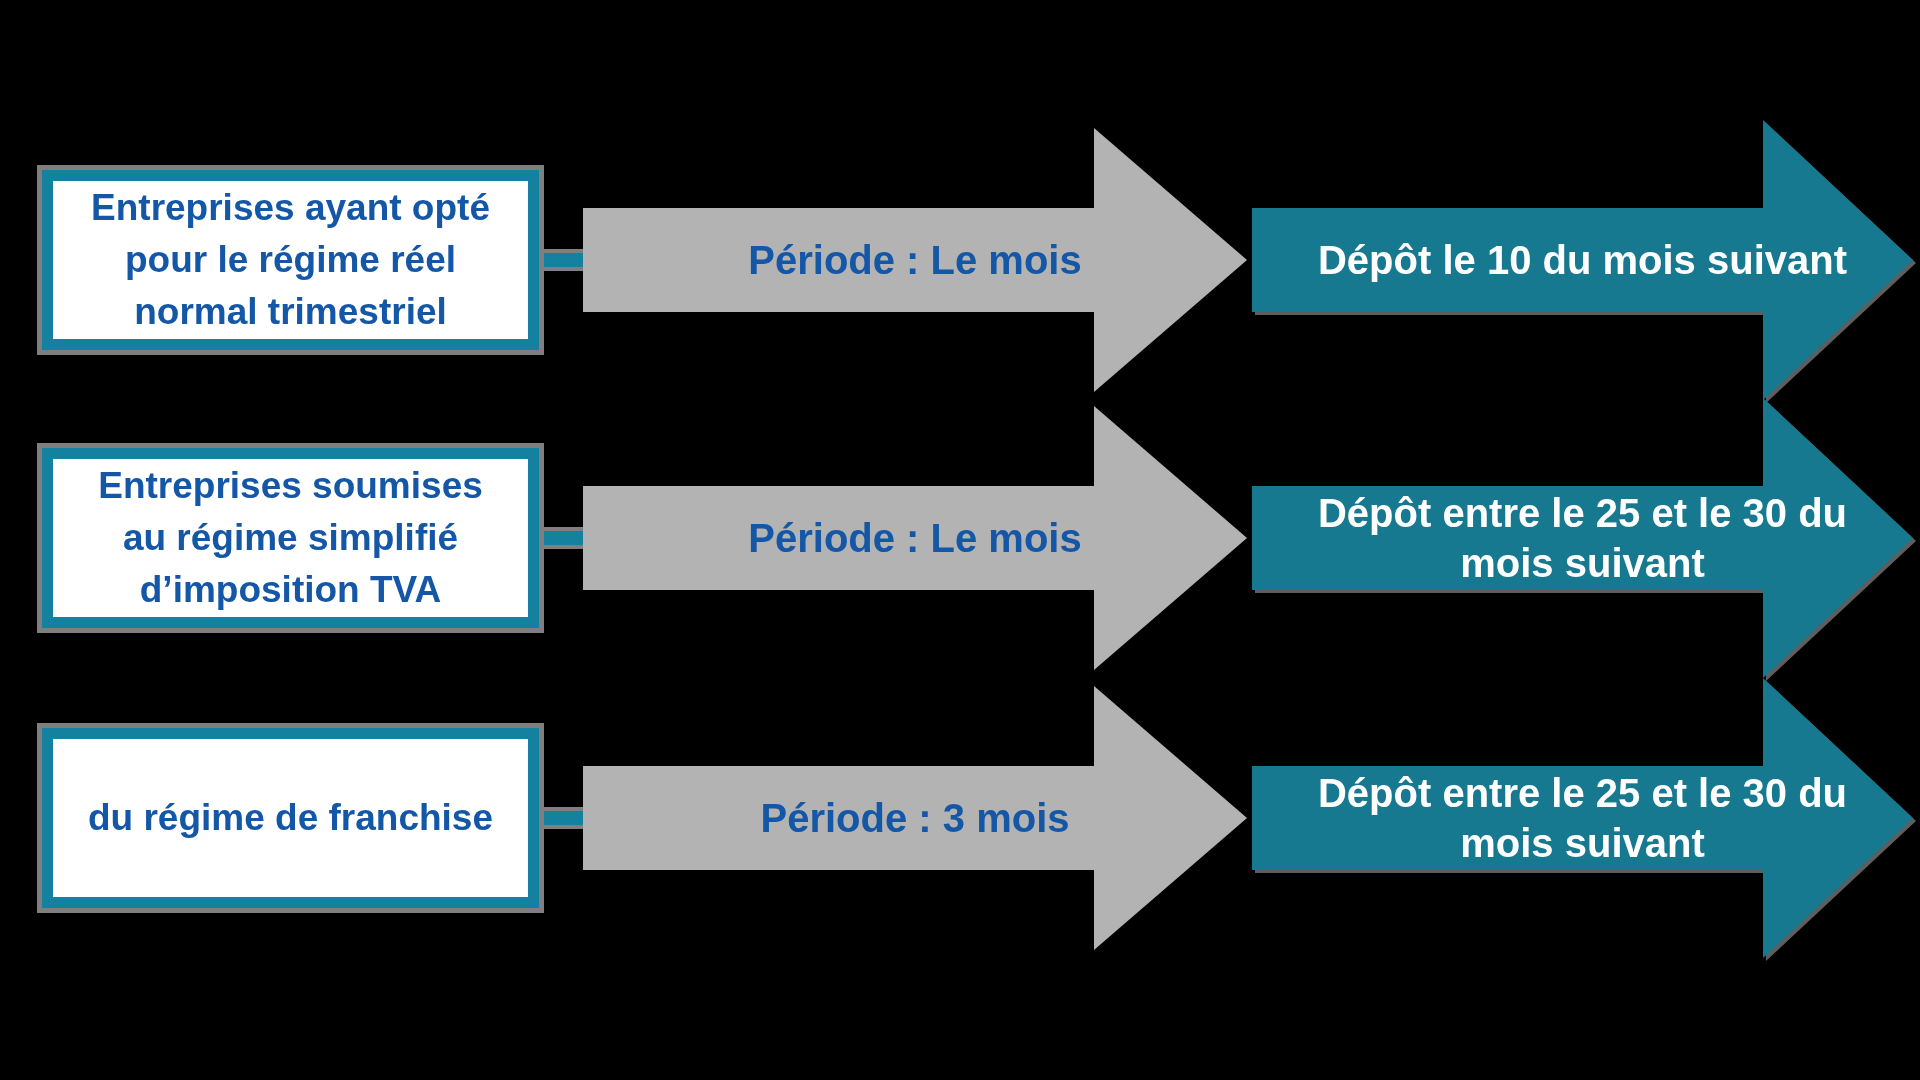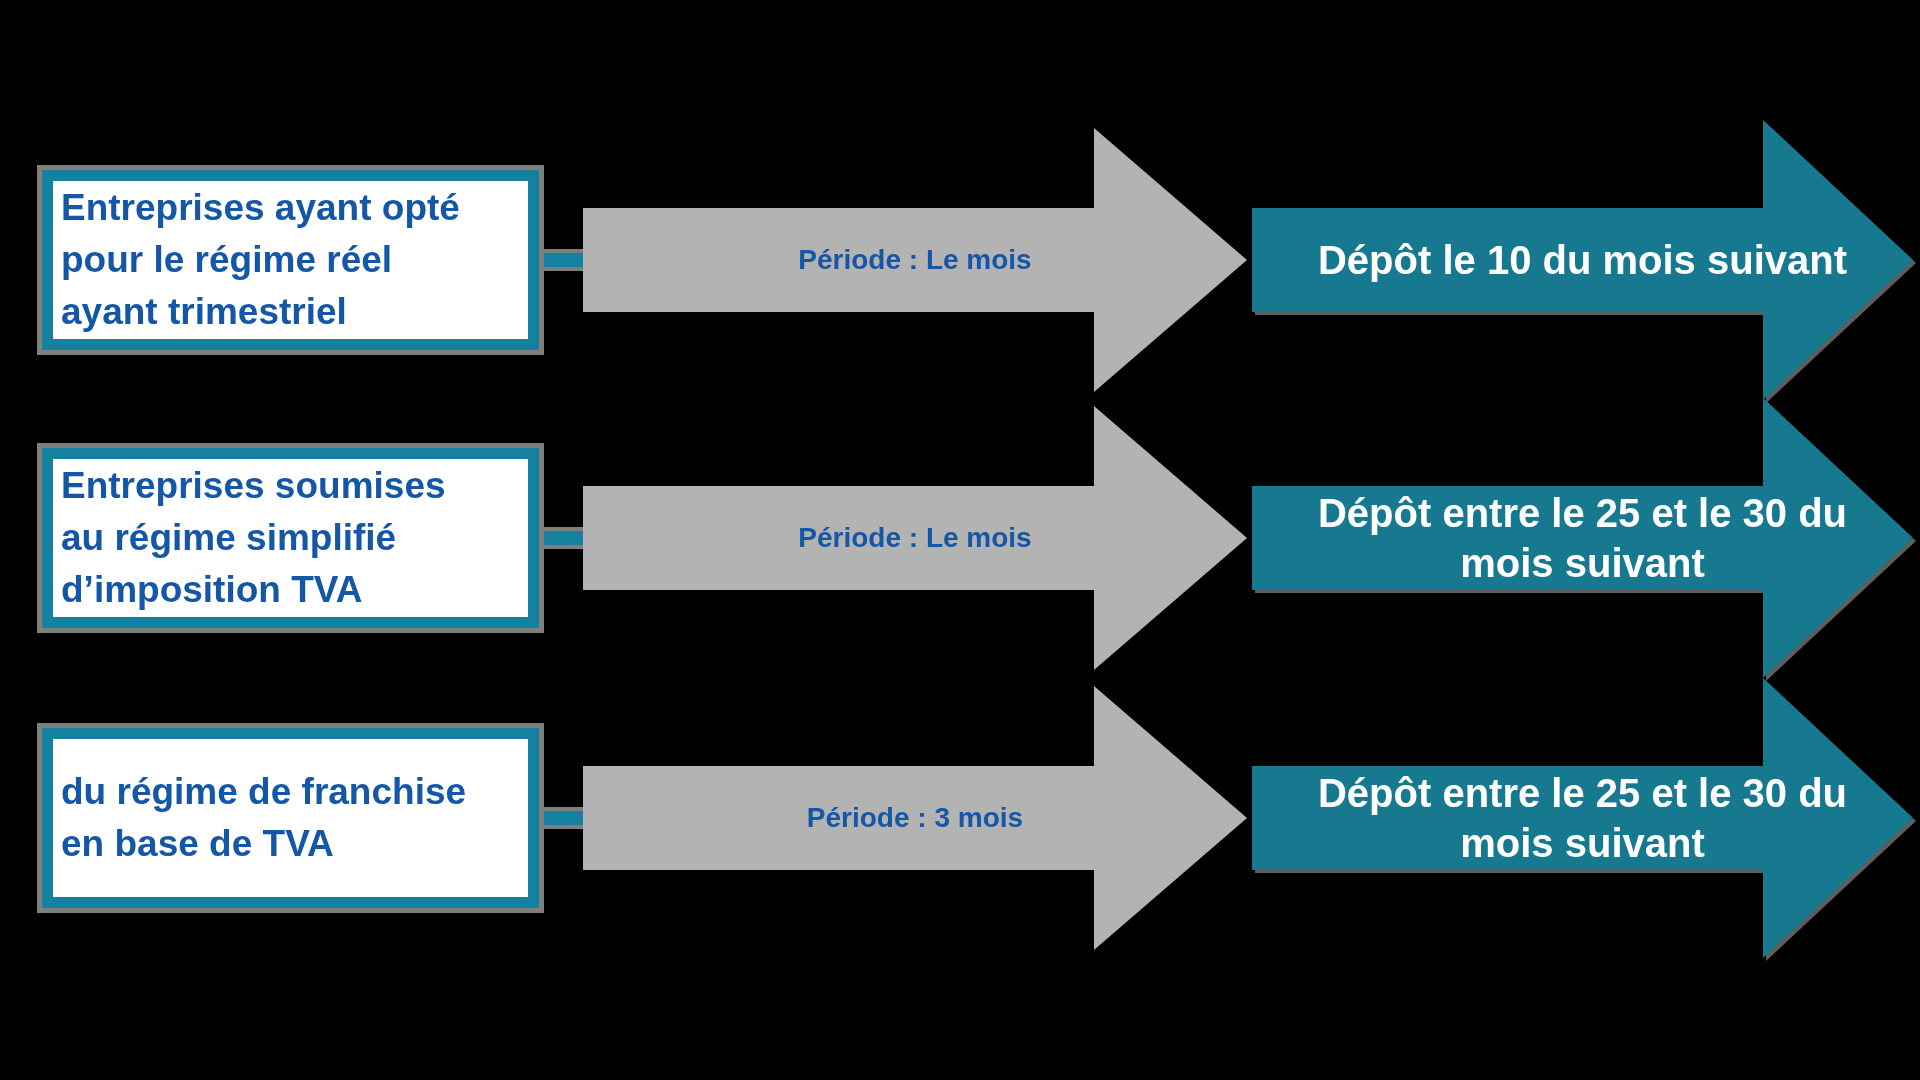--- a/index.html
+++ b/index.html
@@ -12,22 +12,22 @@
 
   
   .box{
     position:absolute;left:42px;top:60px;width:475px;height:158px;
     background:#fff;border:11px solid var(--teal-border);
     box-shadow:0 0 0 5px var(--shadow);
     display:flex;align-items:center;justify-content:center;
     z-index:2;
   }
   .box-text{
-    width:100%;text-align:left;font-weight:bold;
-    font-size:37px;line-height:52px;color:var(--blue);margin-left:8px;
+    width:100%;text-align:center;font-weight:bold;
+    font-size:37px;line-height:52px;color:var(--blue);
   }
 
   
   .stub{
     position:absolute;left:520px;top:143px;width:75px;height:14px;
     background:var(--teal-border);
     box-shadow:0 0 0 4px var(--shadow);
     z-index:1;
   }
 
@@ -40,33 +40,33 @@
 
   .arrow.teal{filter:drop-shadow(3px 3px 0 #5e5e5e);}
   .arrow.teal .a-body{left:1252px;top:98px;width:513px;height:104px;background:var(--teal);}
   .arrow.teal .a-head{left:1763px;top:10px;width:150px;height:280px;background:var(--teal);}
 
   .a-text{
     position:absolute;display:flex;flex-direction:column;
     justify-content:center;align-items:center;text-align:center;
     font-weight:bold;z-index:3;
   }
-  .gray-text{left:583px;top:98px;width:664px;height:104px;color:var(--blue);font-size:28px;line-height:48px;}
+  .gray-text{left:583px;top:98px;width:664px;height:104px;color:var(--blue);font-size:40px;line-height:48px;}
   .teal-text{left:1252px;top:98px;width:661px;height:104px;color:var(--white);font-size:40px;line-height:50px;justify-content:center;}
 </style>
 </head>
 <body>
 
 <div class="canvas" id="canvas">
     <div class="row" style="top: 110px;">
     <div class="box">
       <div class="box-text">
           <div>Entreprises ayant opté</div>
           <div>pour le régime réel</div>
-          <div>ayant trimestriel</div>
+          <div>normal trimestriel</div>
         </div>
     </div>
     <div class="stub"></div>
     <div class="arrow gray">
       <div class="a-body"></div>
       <div class="a-head"></div>
     </div>
     <div class="arrow teal">
       <div class="a-body"></div>
       <div class="a-head"></div>
@@ -96,21 +96,20 @@
     <div class="a-text gray-text">Période : Le mois</div>
     <div class="a-text teal-text">
         <div>Dépôt entre le 25 et le 30 du</div>
         <div>mois suivant</div>
       </div>
   </div>
     <div class="row" style="top: 668px;">
     <div class="box">
       <div class="box-text">
           <div>du régime de franchise</div>
-          <div>en base de TVA</div>
         </div>
     </div>
     <div class="stub"></div>
     <div class="arrow gray">
       <div class="a-body"></div>
       <div class="a-head"></div>
     </div>
     <div class="arrow teal">
       <div class="a-body"></div>
       <div class="a-head"></div>

